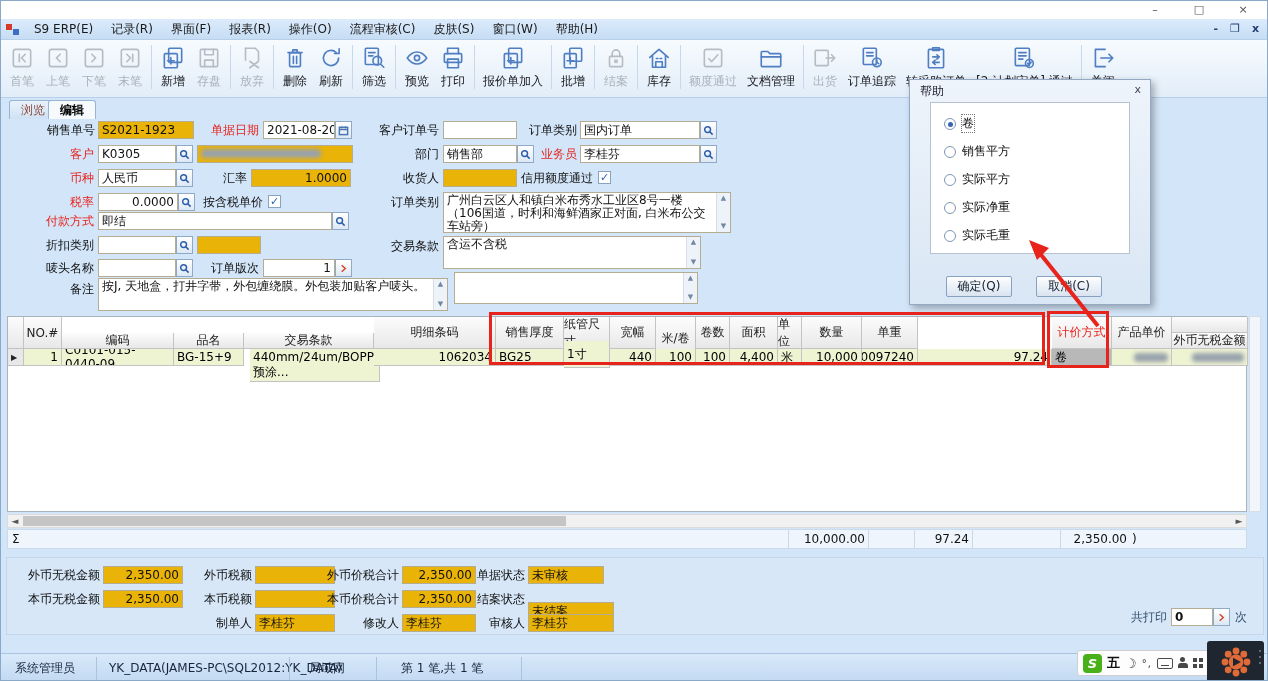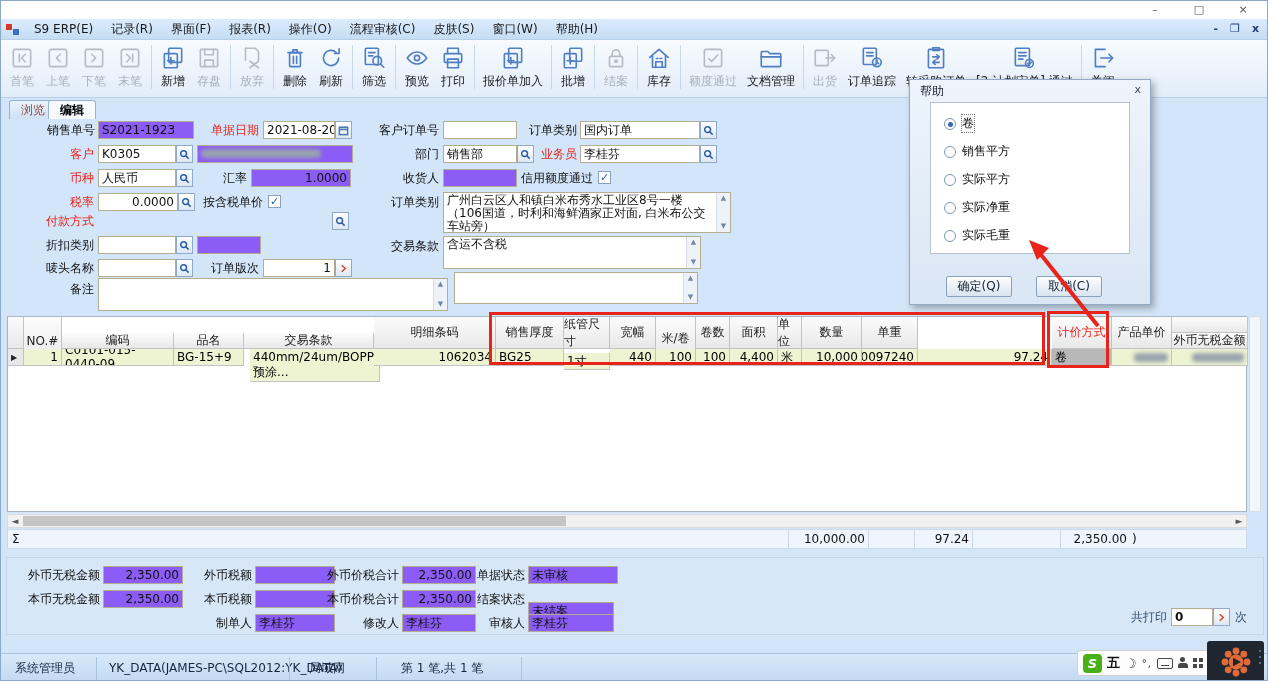--- a/index.html
+++ b/index.html
@@ -26,21 +26,21 @@
 .tbtn.dis svg{stroke:#b5bcc4}
 .tbtn.dis .tl{color:#a9b1ba}
 .tsep{width:1px;background:#c7d8ea;margin:3px 3px 8px 3px}
 
 .tab{position:absolute;top:99px;height:19px;padding:0 11px;line-height:18px;border:1px solid #98b4d4;border-bottom:none;border-radius:3px 3px 0 0;background:linear-gradient(#e9f2fc,#cfe1f4);color:#8a4a38;z-index:1}
 .tab.active{background:#f6fafd;color:#000;font-weight:bold;z-index:2}
 
 .lbl{position:absolute;height:17px;line-height:17px;text-align:right;color:#111;white-space:nowrap}
 .req{color:#e8231b}
 .inp{position:absolute;height:18px;background:#fff;border:1px solid #b4ad92;padding:1px 3px;line-height:14px;overflow:hidden;white-space:nowrap}
-.ro{background:#8b5cf6}
+.ro{background:#eab308}
 .rt{text-align:right}
 .lkp,.calbtn,.spin{position:absolute;width:17px;height:18px;border:1px solid #8fa9c6;background:linear-gradient(#fff,#dde8f4);display:flex;align-items:center;justify-content:center}
 .lkp svg,.calbtn svg,.spin svg{width:11px;height:11px;fill:none;stroke-width:1.6}
 .lkp svg{stroke:#2a5caa}
 .calbtn svg{stroke:#4a77b4}
 .spin svg{stroke:#d2482a}
 .chk{position:absolute;width:13px;height:13px;background:#fff;border:1px solid #88a2c0;color:#2a62b8;font-size:11px;line-height:11px;text-align:center}
 .chk.on::after{content:"✓"}
 .ta{position:absolute;background:#fff;border:1px solid #b4ad92;padding:1px 17px 1px 3px;line-height:13px;overflow:hidden;color:#111}
 .vscr{position:absolute;width:14px;top:0;bottom:0;right:0;background:#eef3f9;border-left:1px solid #d8dee6;display:flex;flex-direction:column;justify-content:space-between;align-items:center;padding:2px 0}
@@ -402,20 +402,21 @@
     </div>
   <div class="lbl" style="left:198px;top:193px;width:64px">按含税单价</div>
   <div class="chk on" style="left:267px;top:194px"></div>
   <div class="lbl" style="left:383px;top:193px;width:55px">订单类别</div>
   <div class="ta" style="left:442px;top:191px;width:288px;height:41px"><span>广州白云区人和镇白米布秀水工业区8号一楼 （106国道，时利和海鲜酒家正对面, 白米布公交车站旁）</span><div class="vscr">
         <i class="u"></i>
         <i class="d"></i>
       </div></div>
 
   <div class="lbl req" style="left:30px;top:212px;width:63px">付款方式</div>
+  <div class="inp" style="left:97px;top:211px;width:234px">即结</div>
   <div class="lkp" style="left:331px;top:211px">
       <svg viewBox="0 0 12 12">
         <circle cx="5" cy="5" r="3.2"></circle>
         <path d="M7.5 7.5l3 3"></path>
       </svg>
     </div>
 
   <div class="lbl" style="left:30px;top:236px;width:63px">折扣类别</div>
   <div class="inp" style="left:97px;top:235px;width:78px"></div>
   <div class="lkp" style="left:175px;top:235px">
@@ -447,29 +448,29 @@
       </svg>
     </div>
   <div class="ta" style="left:453px;top:271px;width:244px;height:32px">
       <div class="vscr">
         <i class="u"></i>
         <i class="d"></i>
       </div>
     </div>
 
   <div class="lbl" style="left:30px;top:280px;width:63px">备注</div>
-  <div class="ta" style="left:97px;top:277px;width:350px;height:33px"><div class="vscr">
+  <div class="ta" style="left:97px;top:277px;width:350px;height:33px"><span>按J, 天地盒，打井字带，外包缠绕膜。外包装加贴客户唛头。</span><div class="vscr">
         <i class="u"></i>
         <i class="d"></i>
       </div></div>
 
   <div class="grid">
 
     <div class="gh" style="left:0;top:0;width:16px;height:32px"></div>
-    <div class="gh" style="left:16px;top:0;width:38px;height:48px">NO.#</div>
+    <div class="gh" style="left:16px;top:0;width:38px;height:32px">NO.#</div>
     <div class="gh" style="left:54px;top:16px;width:112px;height:16px">编码</div>
     <div class="gh" style="left:166px;top:16px;width:70px;height:16px">品名</div>
     <div class="gh" style="left:236px;top:16px;width:130px;height:16px">交易条款</div>
     <div class="gh" style="left:366px;top:0;width:122px;height:32px">明细条码</div>
     <div class="gh" style="left:488px;top:0;width:68px;height:32px">销售厚度</div>
     <div class="gh" style="left:556px;top:0;width:46px;height:32px">纸管尺寸</div>
     <div class="gh" style="left:602px;top:0;width:46px;height:32px">宽幅</div>
     <div class="gh" style="left:648px;top:0;width:40px;height:43px">米/卷</div>
     <div class="gh" style="left:688px;top:0;width:34px;height:32px">卷数</div>
     <div class="gh" style="left:722px;top:0;width:48px;height:32px">面积</div>
@@ -481,21 +482,21 @@
     <div class="gh" style="left:1164px;top:0;width:76px;height:16px"></div>
     <div class="gh" style="left:1164px;top:16px;width:76px;height:16px">外币无税金额</div>
 
     <div class="gc ind" style="left:0;top:32px;width:16px;height:17px;background:#e8e8e8"></div>
     <div class="gc rt2" style="left:16px;top:32px;width:38px;height:17px">1</div>
     <div class="gc" style="left:54px;top:32px;width:112px;height:17px">C0101-015-0440-09</div>
     <div class="gc" style="left:166px;top:32px;width:70px;height:17px">BG-15+9</div>
     <div class="gc" style="left:242px;top:32px;width:130px;height:33px">440mm/24um/BOPP预涂...</div>
     <div class="gc rt2" style="left:366px;top:32px;width:122px;height:17px">1062034</div>
     <div class="gc" style="left:488px;top:32px;width:68px;height:17px">BG25</div>
-    <div class="gc" style="left:556px;top:36px;width:46px;height:17px">1寸</div>
+    <div class="gc" style="left:556px;top:24px;width:46px;height:27px">1寸</div>
     <div class="gc rt2" style="left:602px;top:32px;width:46px;height:17px">440</div>
     <div class="gc rt2" style="left:648px;top:32px;width:40px;height:17px">100</div>
     <div class="gc rt2" style="left:688px;top:32px;width:34px;height:17px">100</div>
     <div class="gc rt2" style="left:722px;top:32px;width:48px;height:17px">4,400</div>
     <div class="gc" style="left:770px;top:32px;width:24px;height:17px">米</div>
     <div class="gc rt2" style="left:794px;top:32px;width:60px;height:17px">10,000</div>
     <div class="gc rt2" style="left:854px;top:32px;width:56px;height:17px">0.0097240</div>
     <div class="gc rt2" style="left:910px;top:32px;width:134px;height:17px">97.24</div>
     <div class="gc sel" style="left:1044px;top:32px;width:60px;height:17px">卷</div>
     <div class="gc" style="left:1104px;top:32px;width:60px;height:17px">
@@ -524,21 +525,21 @@
   </div>
 
   <div class="fpanel">
     <div class="lbl" style="left:10px;top:9px;width:83px">外币无税金额</div>
     <div class="inp ro rt" style="left:96px;top:8px;width:80px">2,350.00</div>
     <div class="lbl" style="left:188px;top:9px;width:57px">外币税额</div>
     <div class="inp ro rt" style="left:248px;top:8px;width:80px"></div>
     <div class="lbl" style="left:310px;top:9px;width:82px">外币价税合计</div>
     <div class="inp ro rt" style="left:395px;top:8px;width:74px">2,350.00</div>
     <div class="lbl" style="left:462px;top:9px;width:56px">单据状态</div>
-    <div class="inp ro" style="left:521px;top:8px;width:90px">未审核</div>
+    <div class="inp ro" style="left:521px;top:8px;width:76px">未审核</div>
     <div class="lbl" style="left:10px;top:33px;width:83px">本币无税金额</div>
     <div class="inp ro rt" style="left:96px;top:32px;width:80px">2,350.00</div>
     <div class="lbl" style="left:188px;top:33px;width:57px">本币税额</div>
     <div class="inp ro rt" style="left:248px;top:32px;width:80px"></div>
     <div class="lbl" style="left:310px;top:33px;width:82px">本币价税合计</div>
     <div class="inp ro rt" style="left:395px;top:32px;width:74px">2,350.00</div>
     <div class="lbl" style="left:462px;top:33px;width:56px">结案状态</div>
     <div class="inp ro" style="left:521px;top:44px;width:86px">未结案</div>
     <div class="lbl" style="left:188px;top:57px;width:57px">制单人</div>
     <div class="inp ro" style="left:248px;top:56px;width:80px">李桂芬</div>

